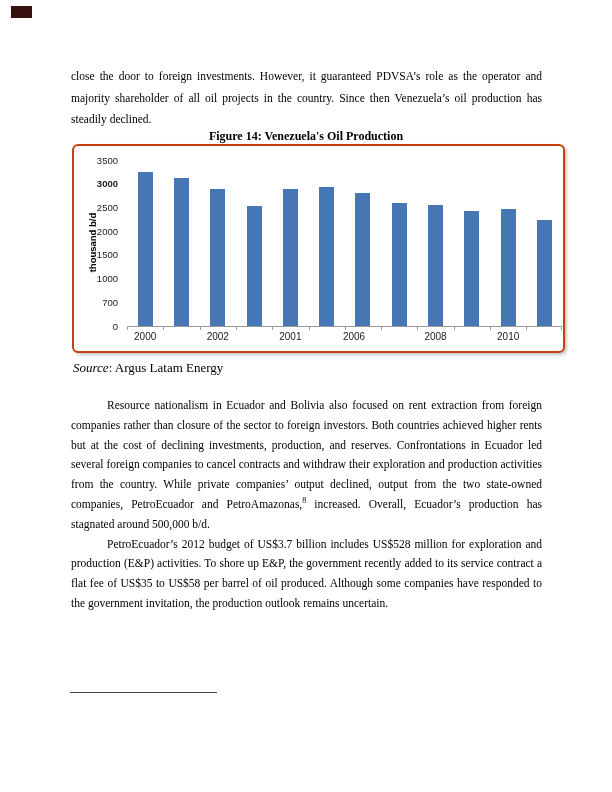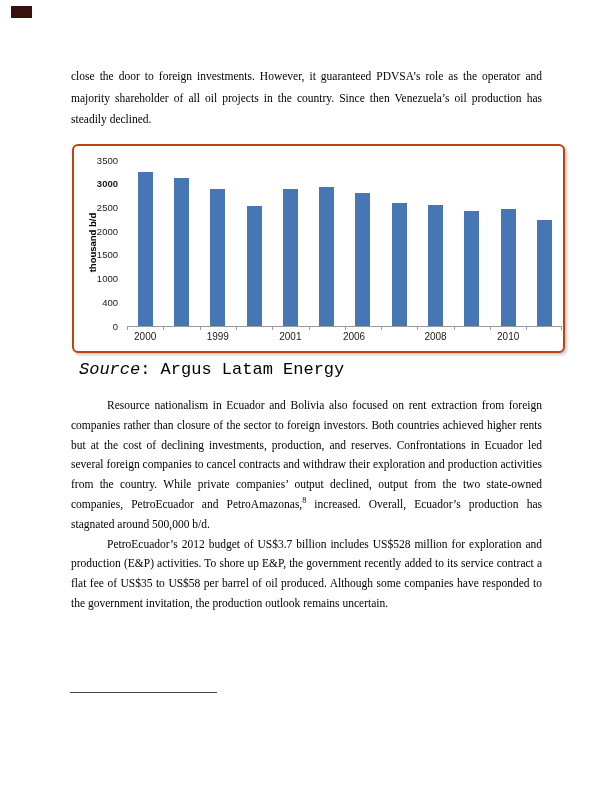--- a/index.html
+++ b/index.html
@@ -29,21 +29,21 @@
   }
   .ylab{
     position:absolute;left:-37px;top:91px;width:110px;text-align:center;
     font-size:9.5px;font-weight:bold;transform:rotate(-90deg);color:#000;
   }
   .ytick{position:absolute;left:0;width:44px;text-align:right;font-size:9.5px;color:#1a1a1a;}
   .xtick{position:absolute;width:50px;text-align:center;font-size:10px;color:#1a1a1a;top:185px;}
   .axisline{position:absolute;background:#9a9a9a;}
   .bar{position:absolute;}
 
-  .source{position:absolute;left:79px;top:360px;margin:0;font-size:17px;font-family:Liberation Mono, monospace;}
+  .source{position:absolute;left:73px;top:360px;margin:0;font-size:13px;}
   .source em{font-style:italic;}
 
   .bodytext{
     position:absolute;left:71px;top:396px;width:471px;
     font-size:11.5px;line-height:19.8px;text-align:justify;
   }
   .bodytext p{margin:0;text-indent:36px;}
   .bodytext sup{font-size:8px;line-height:0;}
 
   .fn-sep{position:absolute;left:70px;top:692px;width:147px;border-top:1px solid #444;}
@@ -57,31 +57,32 @@
 </style>
 </head>
 <body>
 
 <div class="page">
 
   <div class="corner-mark" style="background: rgb(56, 16, 13);"></div>
 
   <p class="intro">close the door to foreign investments. However, it guaranteed PDVSA’s role as the operator and majority shareholder of all oil projects in the country. Since then Venezuela’s oil production has steadily declined.</p>
 
+  <h3 class="fig-title">Figure 14: Venezuela's Oil Production</h3>
 
   <div class="chart" id="chart">
     <div class="ylab">thousand b/d</div>
 
   <div class="ytick" style="top: 8.5px;">3500</div>
       <div class="ytick" style="top: 32.2143px; font-weight: bold;">3000</div>
       <div class="ytick" style="top: 55.9286px;">2500</div>
       <div class="ytick" style="top: 79.6429px;">2000</div>
       <div class="ytick" style="top: 103.357px;">1500</div>
       <div class="ytick" style="top: 127.071px;">1000</div>
-      <div class="ytick" style="top: 150.786px;">400</div>
+      <div class="ytick" style="top: 150.786px;">700</div>
       <div class="ytick" style="top: 174.5px;">0</div>
       <div class="axisline" style="left: 53px; top: 180px; width: 435px; height: 1px;"></div>
       <div class="axisline" style="left: 53px; top: 180px; width: 1px; height: 4px;"></div>
       <div class="axisline" style="left: 89.3px; top: 180px; width: 1px; height: 4px;"></div>
       <div class="axisline" style="left: 125.6px; top: 180px; width: 1px; height: 4px;"></div>
       <div class="axisline" style="left: 161.9px; top: 180px; width: 1px; height: 4px;"></div>
       <div class="axisline" style="left: 198.2px; top: 180px; width: 1px; height: 4px;"></div>
       <div class="axisline" style="left: 234.5px; top: 180px; width: 1px; height: 4px;"></div>
       <div class="axisline" style="left: 270.8px; top: 180px; width: 1px; height: 4px;"></div>
       <div class="axisline" style="left: 307.1px; top: 180px; width: 1px; height: 4px;"></div>
@@ -96,21 +97,21 @@
       <div class="bar" style="left: 172.55px; top: 59.5314px; width: 15px; height: 120.469px; background: rgb(71, 118, 181);"></div>
       <div class="bar" style="left: 208.85px; top: 42.9314px; width: 15px; height: 137.069px; background: rgb(71, 118, 181);"></div>
       <div class="bar" style="left: 245.15px; top: 41.0343px; width: 15px; height: 138.966px; background: rgb(71, 118, 181);"></div>
       <div class="bar" style="left: 281.45px; top: 47.2px; width: 15px; height: 132.8px; background: rgb(71, 118, 181);"></div>
       <div class="bar" style="left: 317.75px; top: 56.6857px; width: 15px; height: 123.314px; background: rgb(71, 118, 181);"></div>
       <div class="bar" style="left: 354.05px; top: 59.0571px; width: 15px; height: 120.943px; background: rgb(71, 118, 181);"></div>
       <div class="bar" style="left: 390.35px; top: 64.7486px; width: 15px; height: 115.251px; background: rgb(71, 118, 181);"></div>
       <div class="bar" style="left: 426.65px; top: 62.8514px; width: 15px; height: 117.149px; background: rgb(71, 118, 181);"></div>
       <div class="bar" style="left: 462.95px; top: 73.76px; width: 15px; height: 106.24px; background: rgb(71, 118, 181);"></div>
       <div class="xtick" style="left: 46.15px;">2000</div>
-      <div class="xtick" style="left: 118.75px;">1999</div>
+      <div class="xtick" style="left: 118.75px;">2002</div>
       <div class="xtick" style="left: 191.35px;">2001</div>
       <div class="xtick" style="left: 255px;">2006</div>
       <div class="xtick" style="left: 336.55px;">2008</div>
       <div class="xtick" style="left: 409.15px;">2010</div>
     </div>
 
   <p class="source"><em>Source</em><span>: Argus Latam Energy</span></p>
 
   <div class="bodytext">
     <p><span>Resource nationalism in Ecuador and Bolivia also focused on rent extraction from foreign companies rather than closure of the sector to foreign investors.  Both countries achieved higher rents but at the cost of declining investments, production, and reserves. Confrontations in Ecuador led several foreign companies to cancel contracts and withdraw their exploration and production activities from the country. While private companies’ output declined, output from the two state-owned companies, PetroEcuador and PetroAmazonas,</span><sup>8</sup><span> increased.  Overall, Ecuador’s production has stagnated around 500,000 b/d.</span></p>

